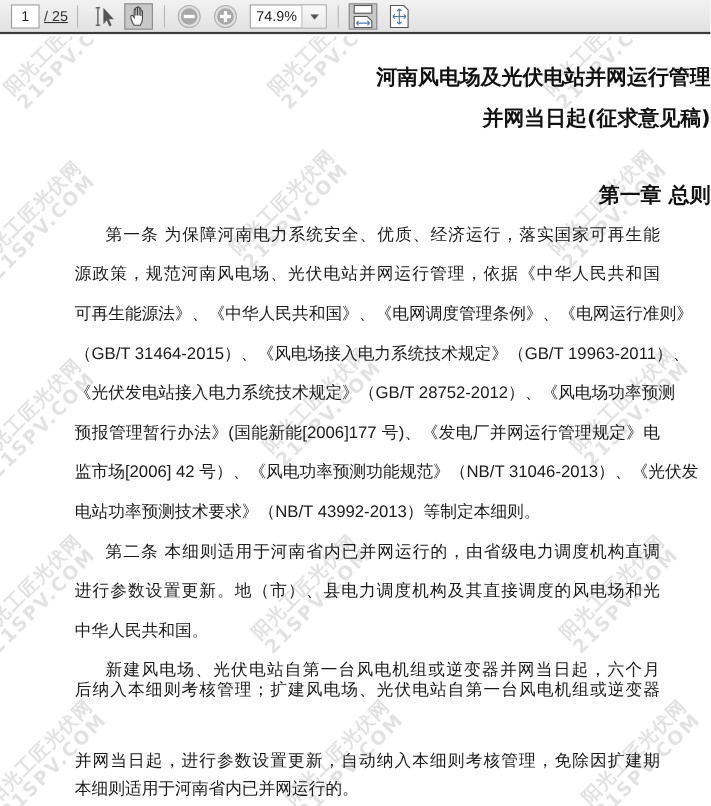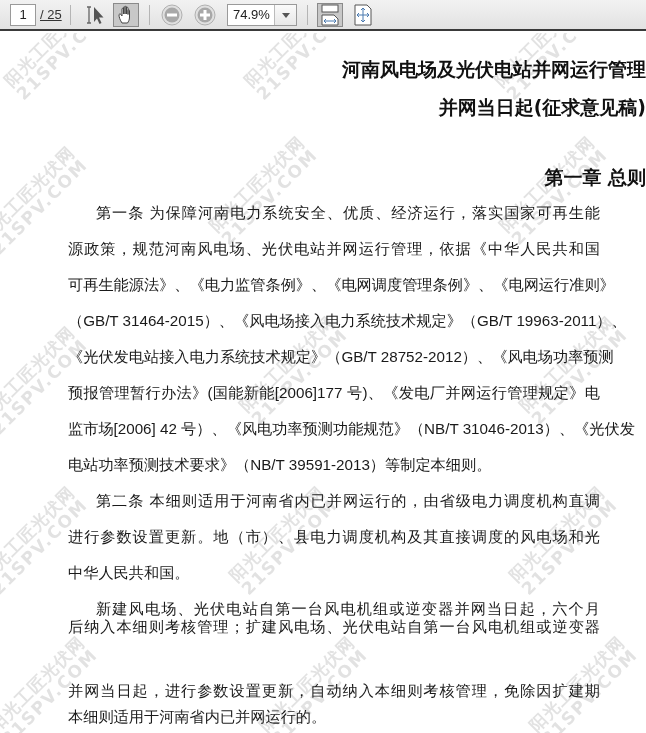--- a/index.html
+++ b/index.html
@@ -202,26 +202,26 @@
     </div>
 
   <div class="doc">
     <div class="title" style="top:24px">河南风电场及光伏电站并网运行管理</div>
     <div class="title" style="top:62px">并网当日起(征求意见稿)</div>
 
     <div class="chapter" style="top:132px">第一章  总则</div>
 
     <div class="line indent" style="top:170px">第一条  为保障河南电力系统安全、优质、经济运行，落实国家可再生能</div>
     <div class="line" style="top:206px">源政策，规范河南风电场、光伏电站并网运行管理，依据《中华人民共和国</div>
-    <div class="line" style="top:242px">可再生能源法》、《电力监管条例》、《电网调度管理条例》、《电网运行准则》</div>
+    <div class="line" style="top:242px">可再生能源法》、《中华人民共和国》、《电网调度管理条例》、《电网运行准则》</div>
     <div class="line" style="top:278px">（GB/T 31464-2015）、《风电场接入电力系统技术规定》（GB/T 19963-2011）、</div>
     <div class="line" style="top:314px">《光伏发电站接入电力系统技术规定》（GB/T 28752-2012）、《风电场功率预测</div>
     <div class="line" style="top:350px">预报管理暂行办法》(国能新能[2006]177 号)、《发电厂并网运行管理规定》电</div>
     <div class="line" style="top:386px">监市场[2006] 42 号）、《风电功率预测功能规范》（NB/T 31046-2013）、《光伏发</div>
-    <div class="line last" style="top:422px">电站功率预测技术要求》（NB/T 39591-2013）等制定本细则。</div>
+    <div class="line last" style="top:422px">电站功率预测技术要求》（NB/T 43992-2013）等制定本细则。</div>
 
     <div class="line indent" style="top:458px">第二条  本细则适用于河南省内已并网运行的，由省级电力调度机构直调</div>
     <div class="line" style="top:494px">进行参数设置更新。地（市）、县电力调度机构及其直接调度的风电场和光</div>
     <div class="line last" style="top:530px">中华人民共和国。</div>
 
     <div class="line indent" style="top:566px">新建风电场、光伏电站自第一台风电机组或逆变器并网当日起，六个月</div>
     <div class="line" style="top:584px">后纳入本细则考核管理；扩建风电场、光伏电站自第一台风电机组或逆变器</div>
     <div class="line" style="top:648px">并网当日起，进行参数设置更新，自动纳入本细则考核管理，免除因扩建期</div>
     <div class="line last" style="top:674px">本细则适用于河南省内已并网运行的。</div>
   </div>

